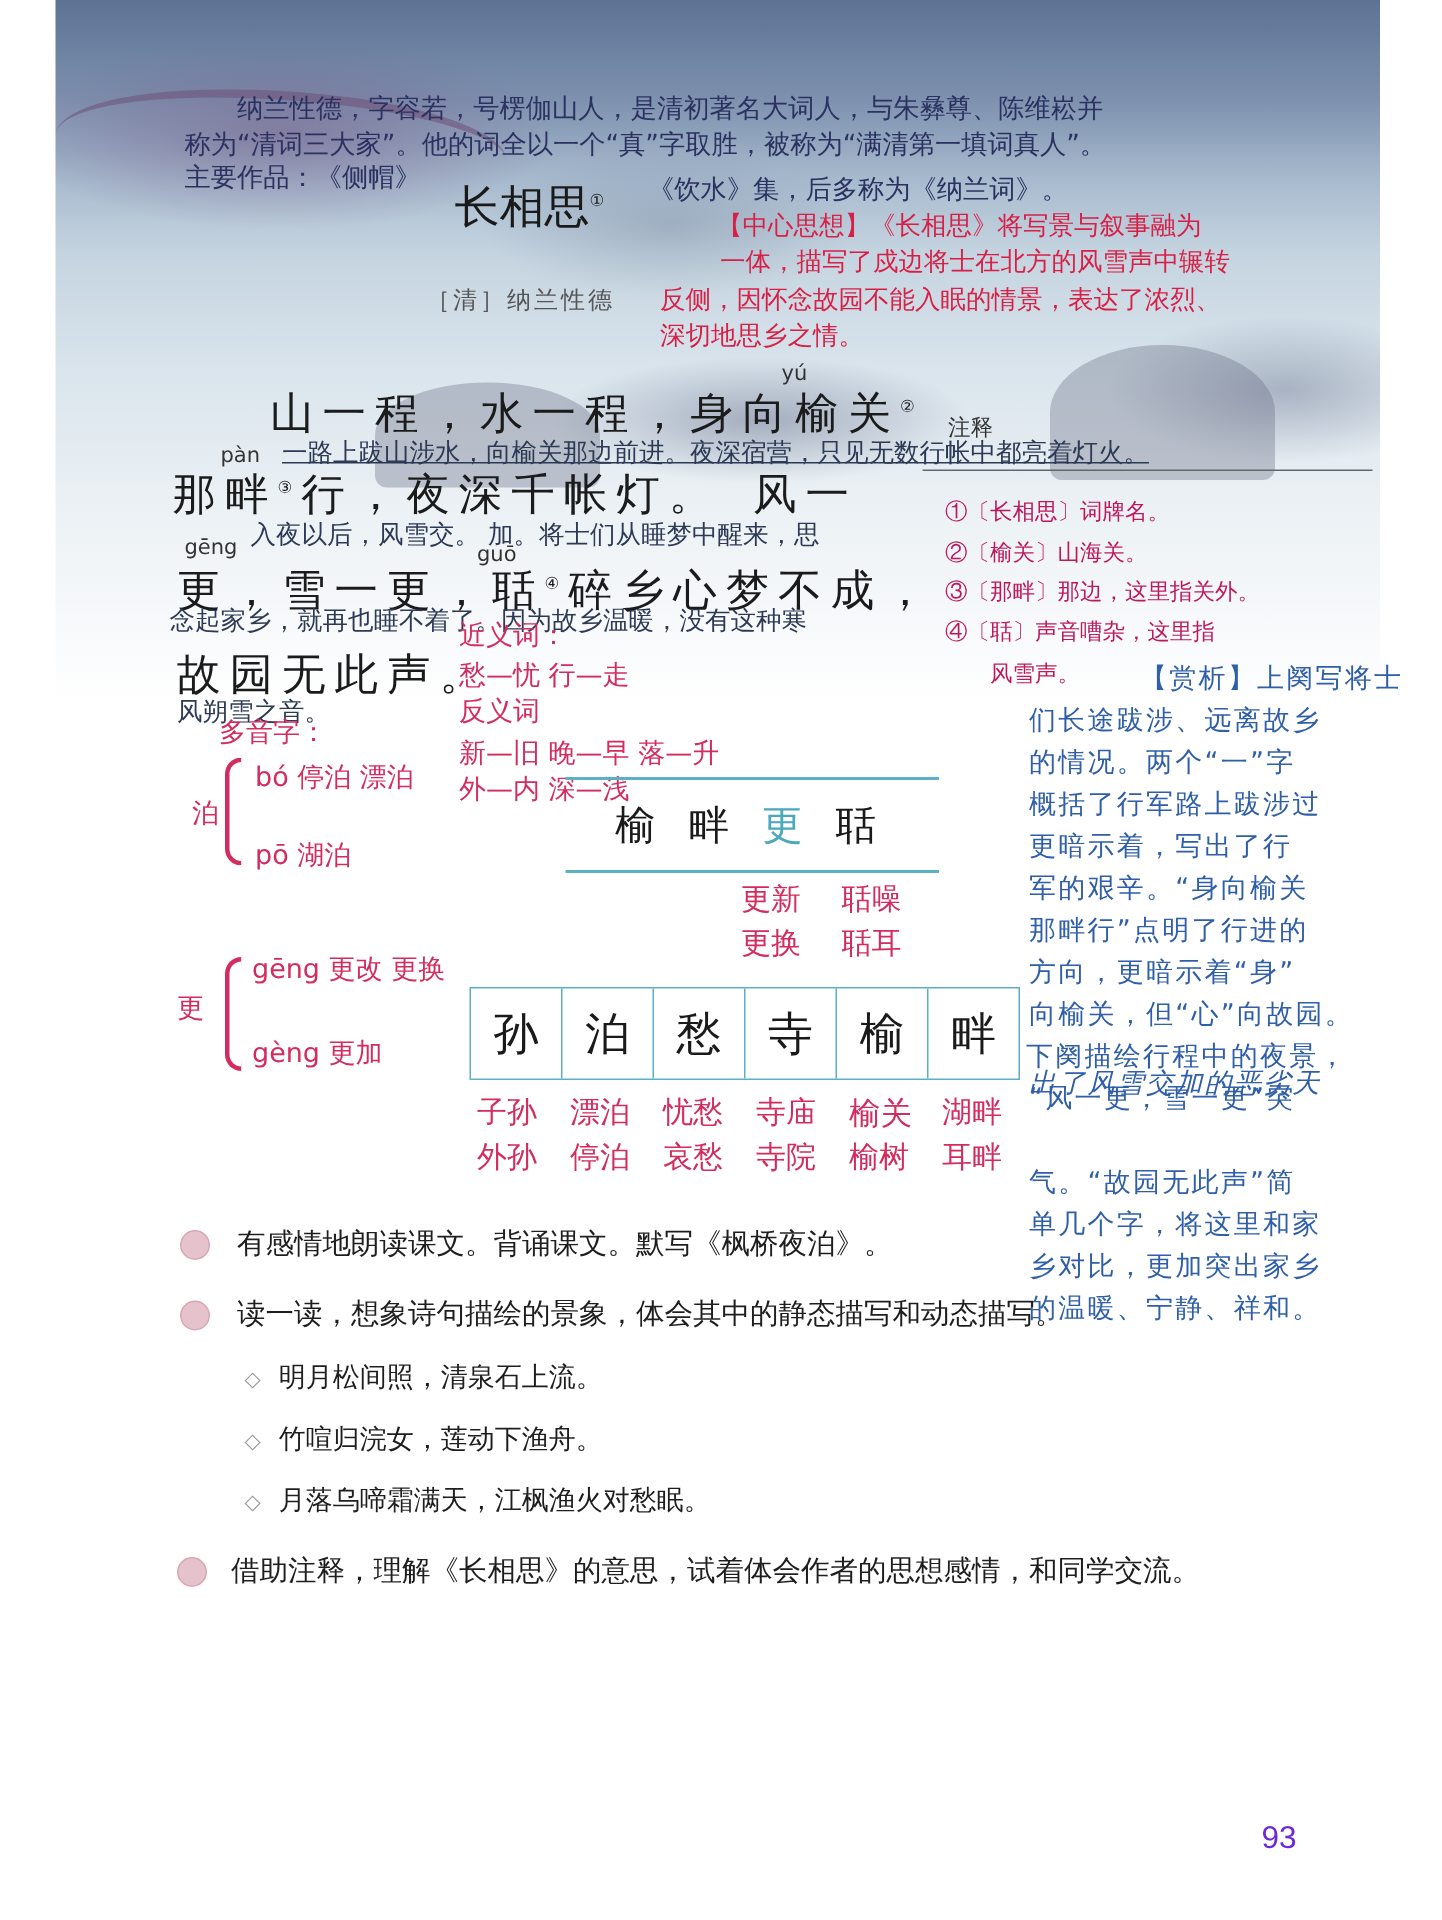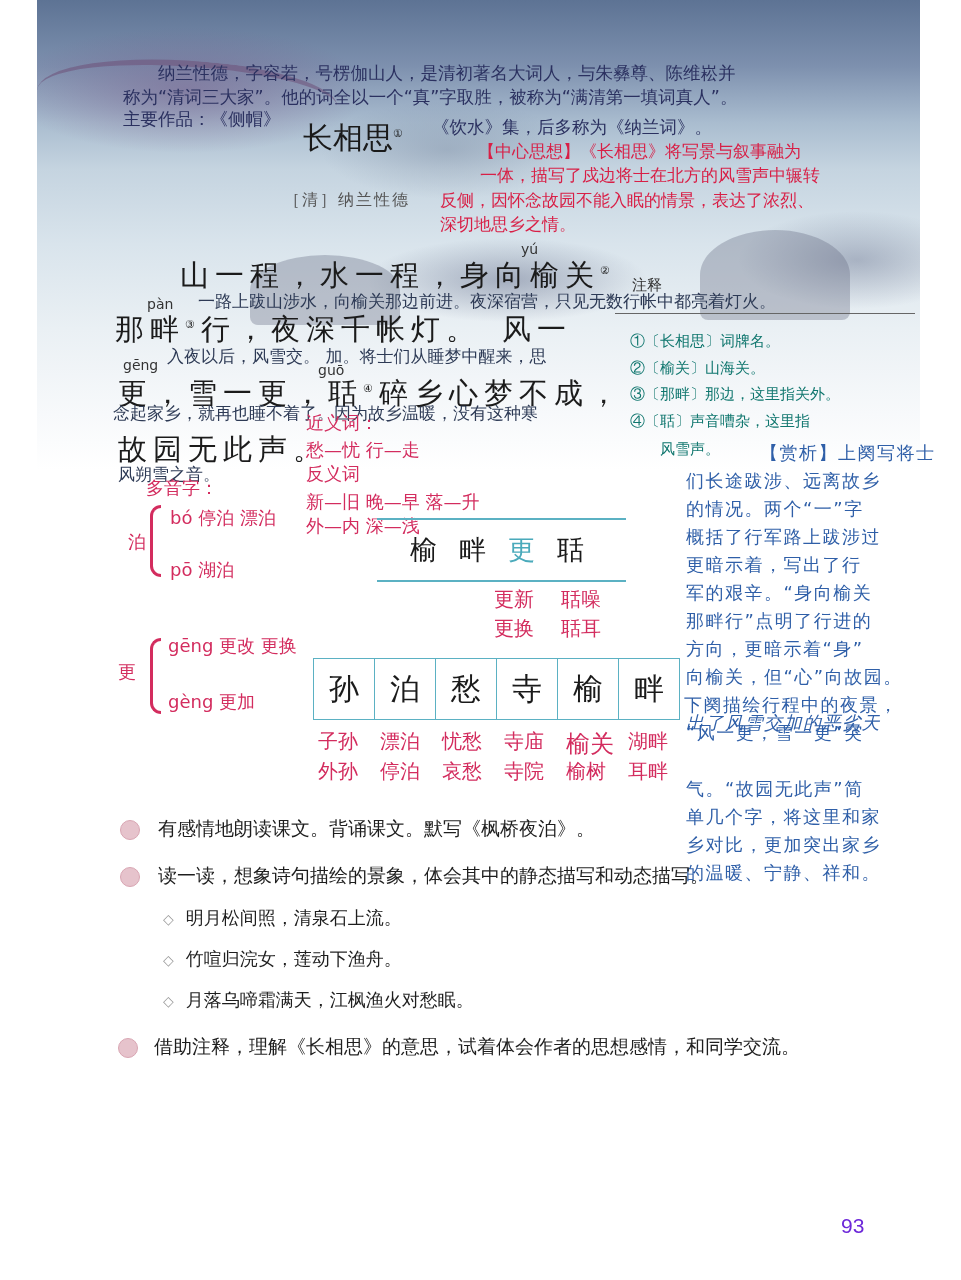--- a/index.html
+++ b/index.html
@@ -18,21 +18,21 @@
   .roof1{position:absolute;left:250px;top:255px;width:150px;height:70px;background:rgba(100,105,130,0.35);border-radius:50% 50% 8px 8px;}
   .roof2{position:absolute;left:700px;top:230px;width:150px;height:90px;background:rgba(100,105,130,0.35);border-radius:50% 50% 8px 8px;}
   .intro{color:#2b3160;font-size:17.5px;line-height:22px;}
   .title{font-family:"DejaVu Serif","Liberation Serif",serif;font-size:30px;color:#1a1a1a;}
   .sup{font-size:11px;vertical-align:super;}
   .author{font-family:"DejaVu Serif","Liberation Serif",serif;font-size:16px;color:#555;letter-spacing:2px;}
   .redbox{font-size:17px;line-height:23px;color:#d81f46;}
   .poem{font-family:"DejaVu Serif","Liberation Serif",serif;font-size:29px;color:#1b1b1b;letter-spacing:6px;}
   .py{font-size:14px;color:#333;}
   .trans{font-size:17px;color:#2d3a55;}
-  .note{font-family:"DejaVu Serif","Liberation Serif",serif;font-size:15px;color:#0f766e;}
+  .note{font-family:"DejaVu Serif","Liberation Serif",serif;font-size:15px;color:#be185d;}
   .blue{color:#2f5fa8;font-size:18px;line-height:30px;letter-spacing:1.5px;}
   .pink{color:#d32c5e;font-size:18px;}
   .big{font-family:"DejaVu Serif","Liberation Serif",serif;font-size:30px;color:#1a1a1a;}
   .ex{font-size:19px;color:#1e1e1e;}
   .exicon{position:absolute;width:18px;height:18px;border-radius:50%;background:#e6c3cc;border:1px solid #d9a6b3;}
   .sub{font-family:"DejaVu Serif","Liberation Serif",serif;font-size:18px;color:#1e1e1e;}
   .diamond{color:#999;font-size:14px;margin-right:12px;}
   .brace{position:absolute;border:3px solid #d32c5e;border-right:none;border-radius:12px 0 0 12px;}
   .hline{position:absolute;height:2px;background:#5bb1c3;}
   .grid{position:absolute;left:313px;top:658px;display:flex;border:1.5px solid #5bb1c3;}
@@ -61,21 +61,21 @@
 <div class="abs redbox" style="left:478px;top:140px;">【中心思想】《长相思》将写景与叙事融为</div>
 <div class="abs redbox" style="left:440px;top:164px;margin-left:40px;">一体，描写了戍边将士在北方的风雪声中辗转</div>
 <div class="abs redbox" style="left:440px;top:189px;">反侧，因怀念故园不能入眠的情景，表达了浓烈、</div>
 <div class="abs redbox" style="left:440px;top:213px;">深切地思乡之情。</div>
 
 <div class="abs py" style="left:521px;top:241px;">yú</div>
 <div class="abs poem" style="left:180px;top:256px;">
   <span>山一程，水一程，身向榆关</span><span class="sup">②</span>
 </div>
 <div class="abs py" style="left:632px;top:276px;font-size:15px;">注释</div>
-<div class="abs trans" style="left:198px;top:290px;">一路上跋山涉水，向榆关那边前进。夜深宿营，只见无数行帐中都亮着灯火。</div>
+<div class="abs trans" style="left:188px;top:290px;text-decoration:underline;">一路上跋山涉水，向榆关那边前进。夜深宿营，只见无数行帐中都亮着灯火。</div>
 <div class="abs" style="left:615px;top:313px;width:300px;height:1px;background:#666;"></div>
 
 <div class="abs py" style="left:147px;top:296px;">pàn</div>
 <div class="abs poem" style="left:115px;top:310px;">
   <span>那畔</span><span class="sup">③</span><span>行，夜深千帐灯。</span>
 </div>
 <div class="abs poem" style="left:502px;top:310px;">风一</div>
 
 <div class="abs note" style="left:630px;top:332px;">①〔长相思〕词牌名。</div>
 <div class="abs note" style="left:630px;top:359px;">②〔榆关〕山海关。</div>
@@ -127,21 +127,21 @@
   <div class="cell big">愁</div>
   <div class="cell big">寺</div>
   <div class="cell big">榆</div>
   <div class="cell big">畔</div>
 </div>
 <div class="pairs" style="top:728px;">
   <span class="pink" style="font-size:20px;width:48px;">子孙</span>
   <span class="pink" style="font-size:20px;width:48px;">漂泊</span>
   <span class="pink" style="font-size:20px;width:48px;">忧愁</span>
   <span class="pink" style="font-size:20px;width:48px;">寺庙</span>
-  <span class="pink" style="font-size:24px;width:48px;font-family:Liberation Mono, monospace;">榆关</span>
+  <span class="pink" style="font-size:21px;width:48px;font-family:Liberation Mono, monospace;">榆关</span>
   <span class="pink" style="font-size:20px;width:48px;">湖畔</span>
 </div>
 <div class="pairs" style="top:758px;">
   <span class="pink" style="font-size:20px;width:48px;">外孙</span>
   <span class="pink" style="font-size:20px;width:48px;">停泊</span>
   <span class="pink" style="font-size:20px;width:48px;">哀愁</span>
   <span class="pink" style="font-size:20px;width:48px;">寺院</span>
   <span class="pink" style="font-size:20px;width:48px;">榆树</span>
   <span class="pink" style="font-size:20px;width:48px;">耳畔</span>
 </div>

